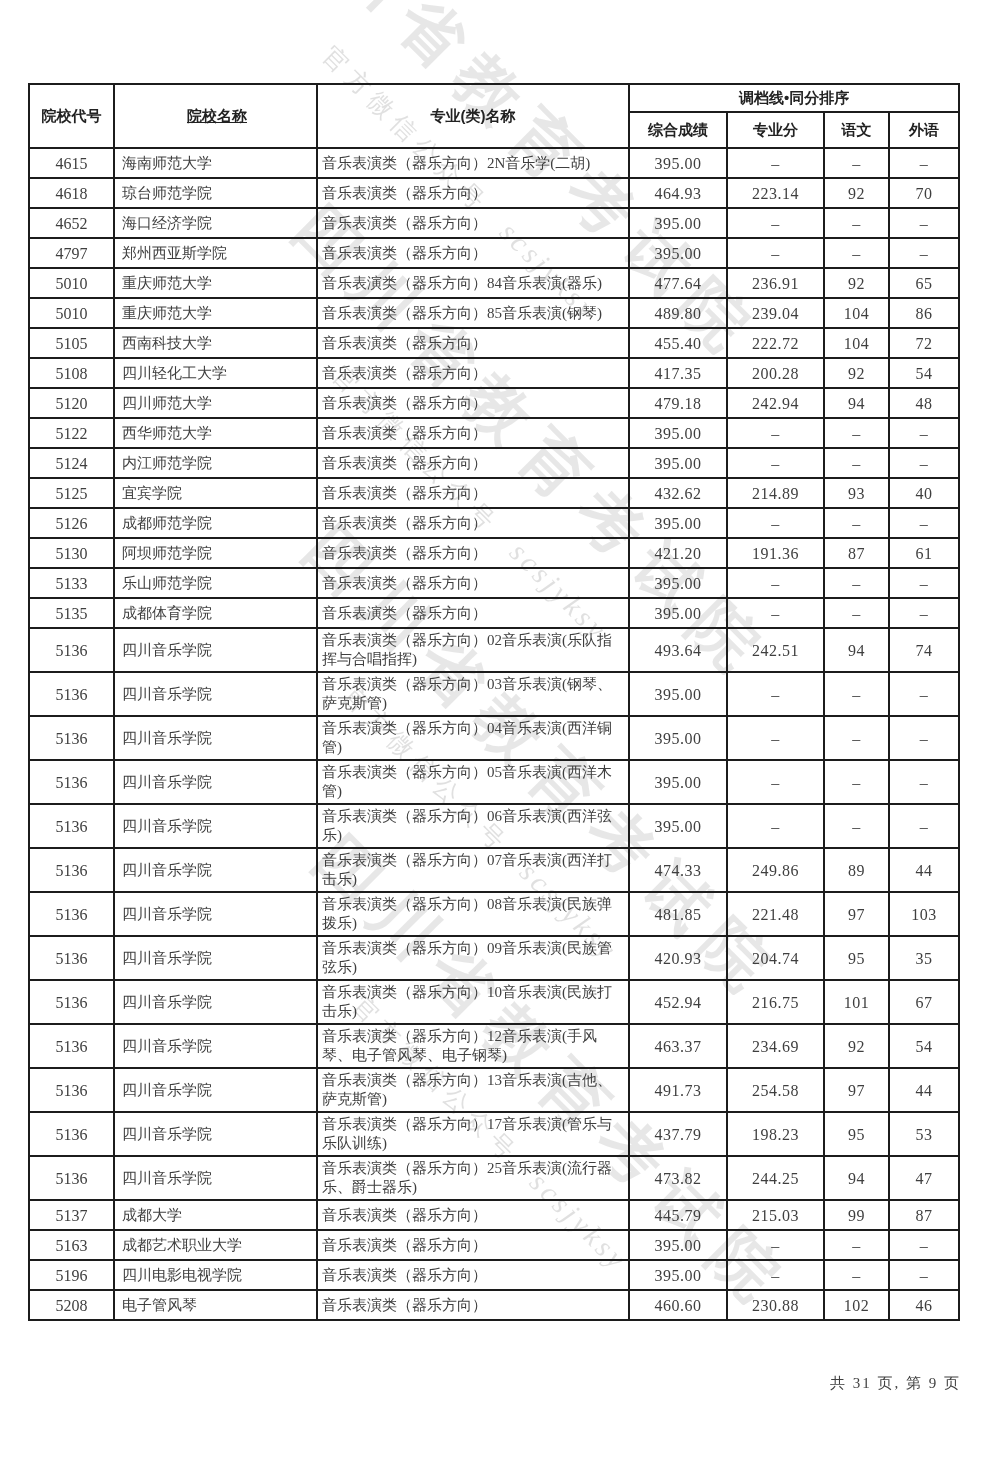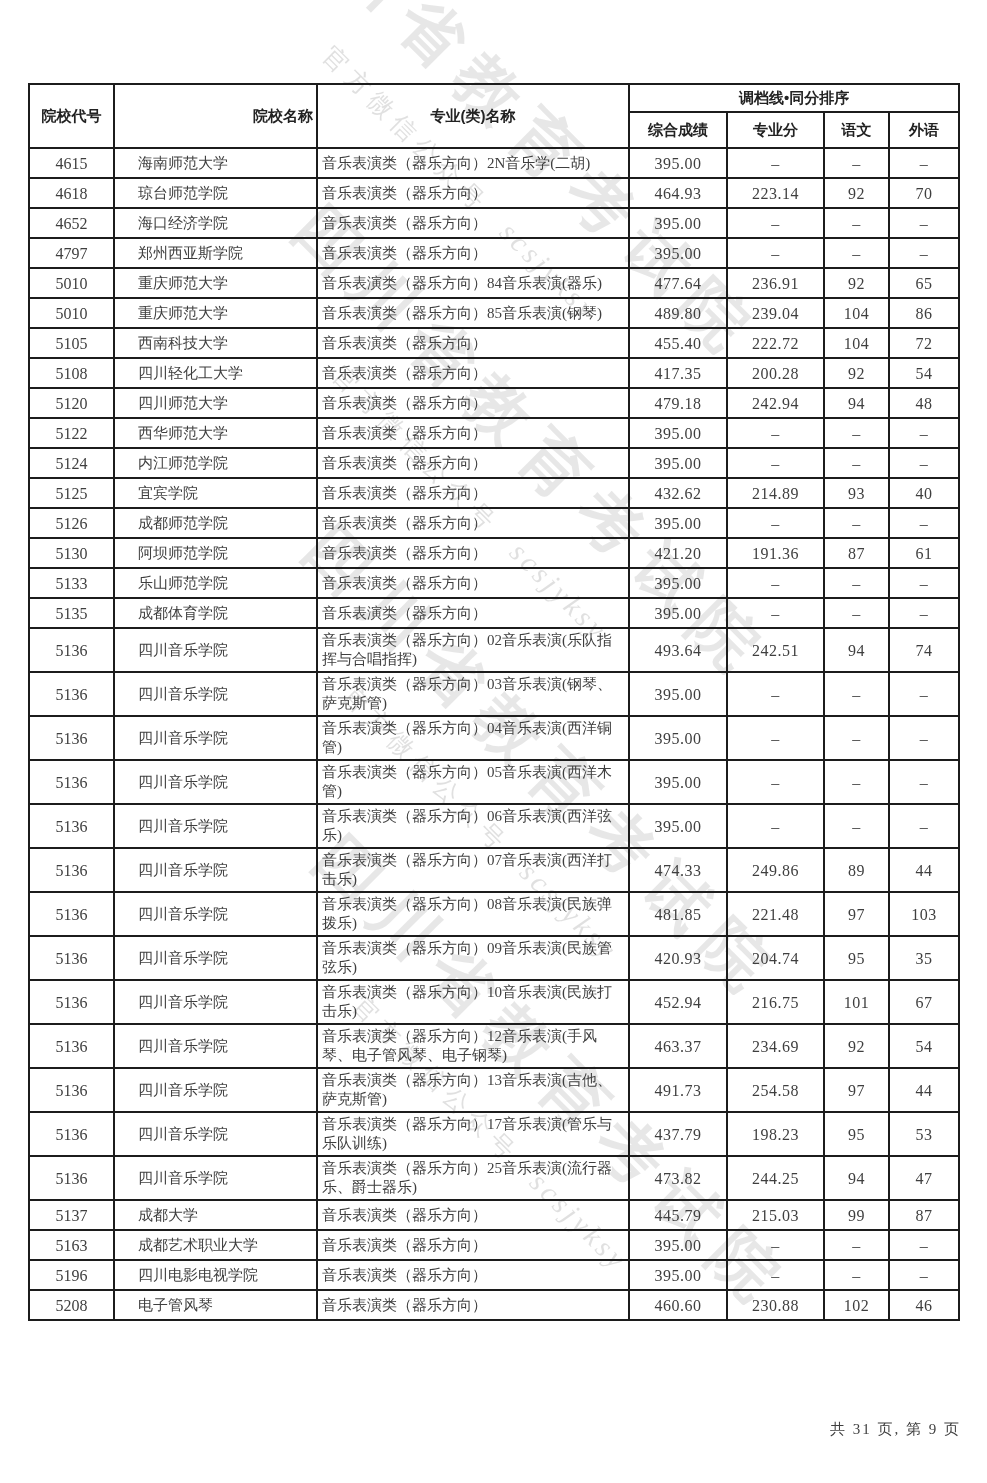--- a/index.html
+++ b/index.html
@@ -68,36 +68,36 @@
     font-family:"Liberation Sans","DejaVu Sans",sans-serif;
     font-weight:700;
     font-size:15px;
     color:var(--header-text);
     text-align:center;
     padding:2px 3px;
     margin-top:43px;
   }
   .score thead tr.group-row th{height:22px;}
   .score thead tr.sub-row th{height:30px;}
-  .score thead th.h-name{text-align:right;padding-left:6px;}
+  .score thead th.h-name{text-align:center;padding-left:6px;text-decoration:underline;}
   .score tbody tr{height:30px;}
   .score td{
     font-size:15px;
     line-height:19px;
     padding:2px 4px;
     color:var(--text-color);
   }
   td.c-code{text-align:center;font-size:16px;margin-top:20px;}
-  td.c-name{text-align:left;padding-left:23px;}
+  td.c-name{text-align:left;padding-left:7px;}
   td.c-major{text-align:left;}
   td.c-num{text-align:center;font-size:16px;letter-spacing:0.5px;}
   
   .footer{
     position:absolute;
-    top:1420px;right:26px;
+    top:1374px;right:26px;
     font-size:15px;
     letter-spacing:2px;
     color:var(--text-color);
   }
 </style>
 </head>
 <body>
 
 <div class="page">
 

